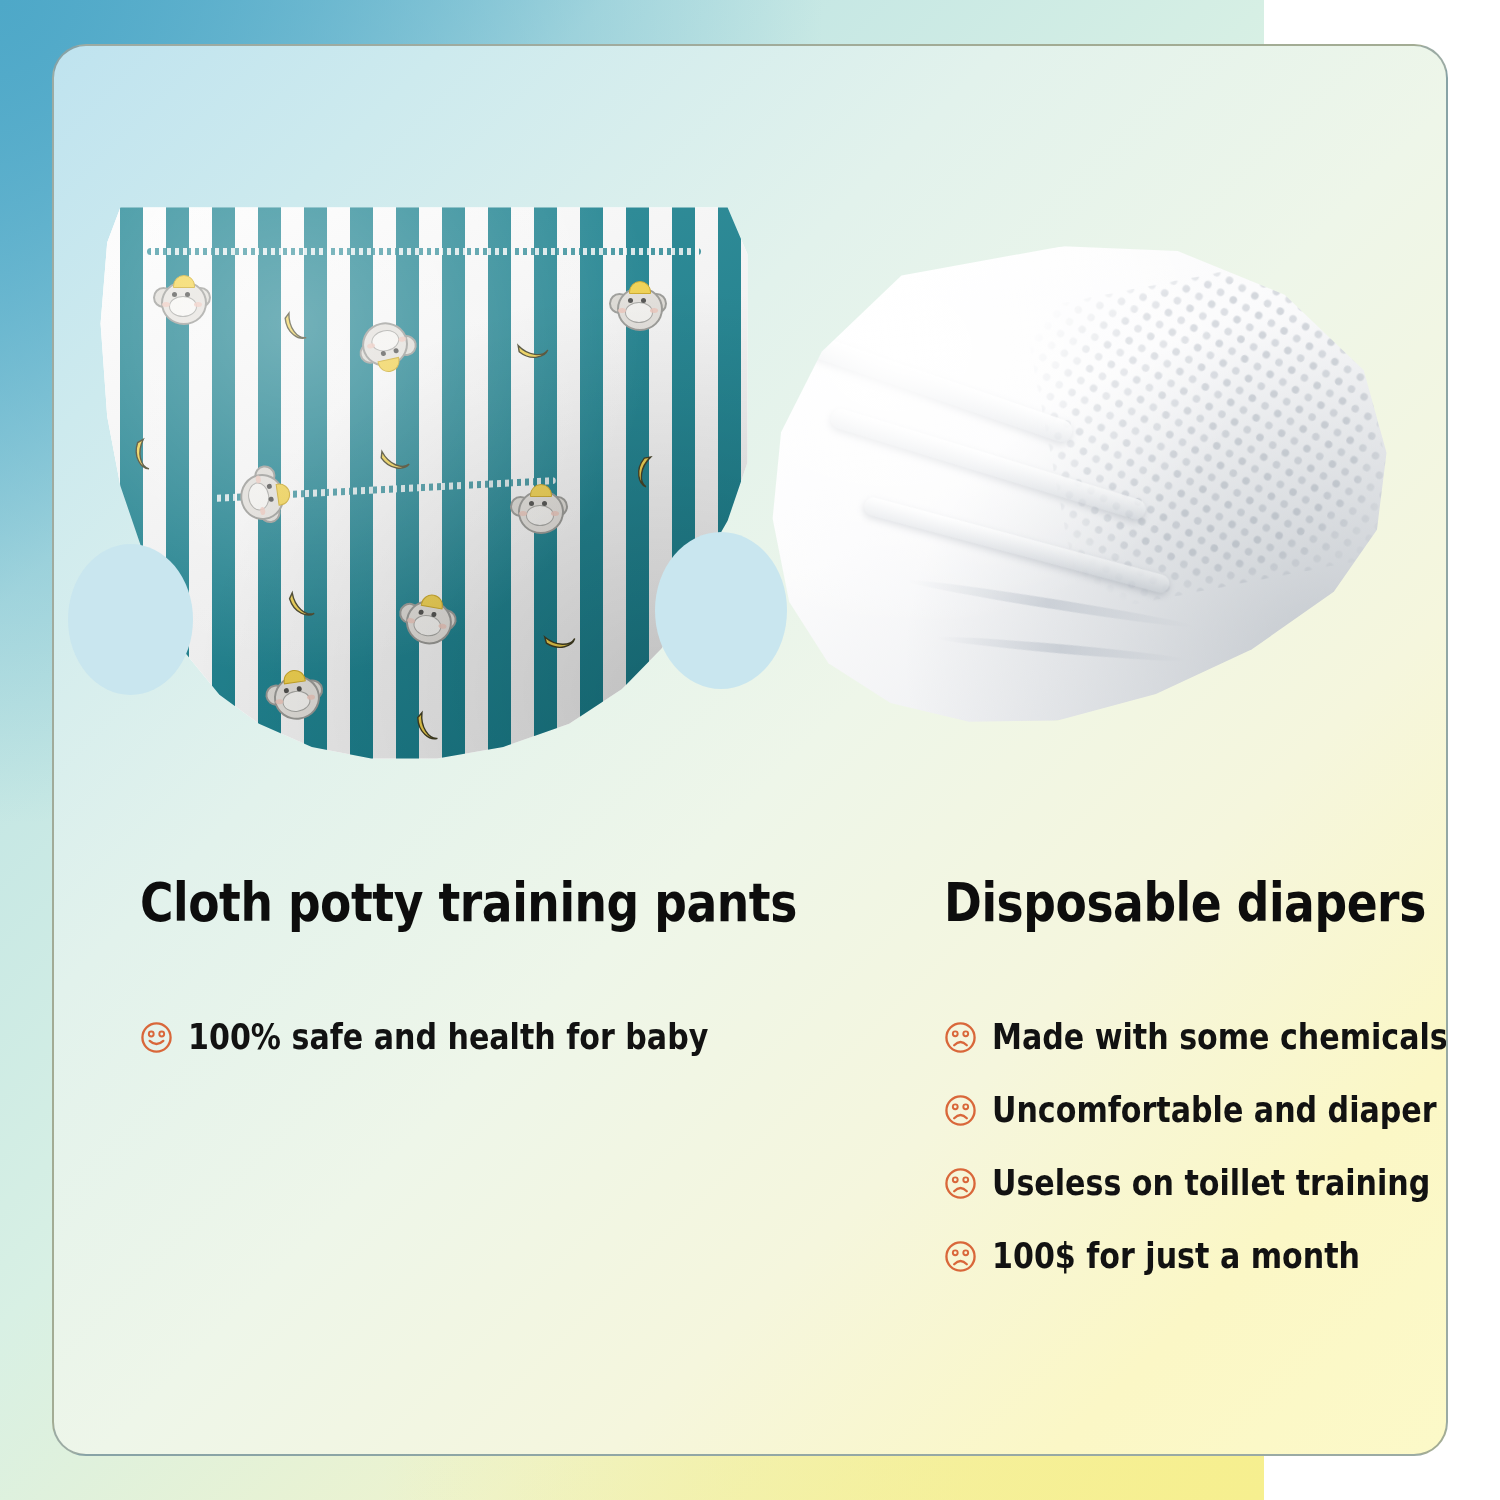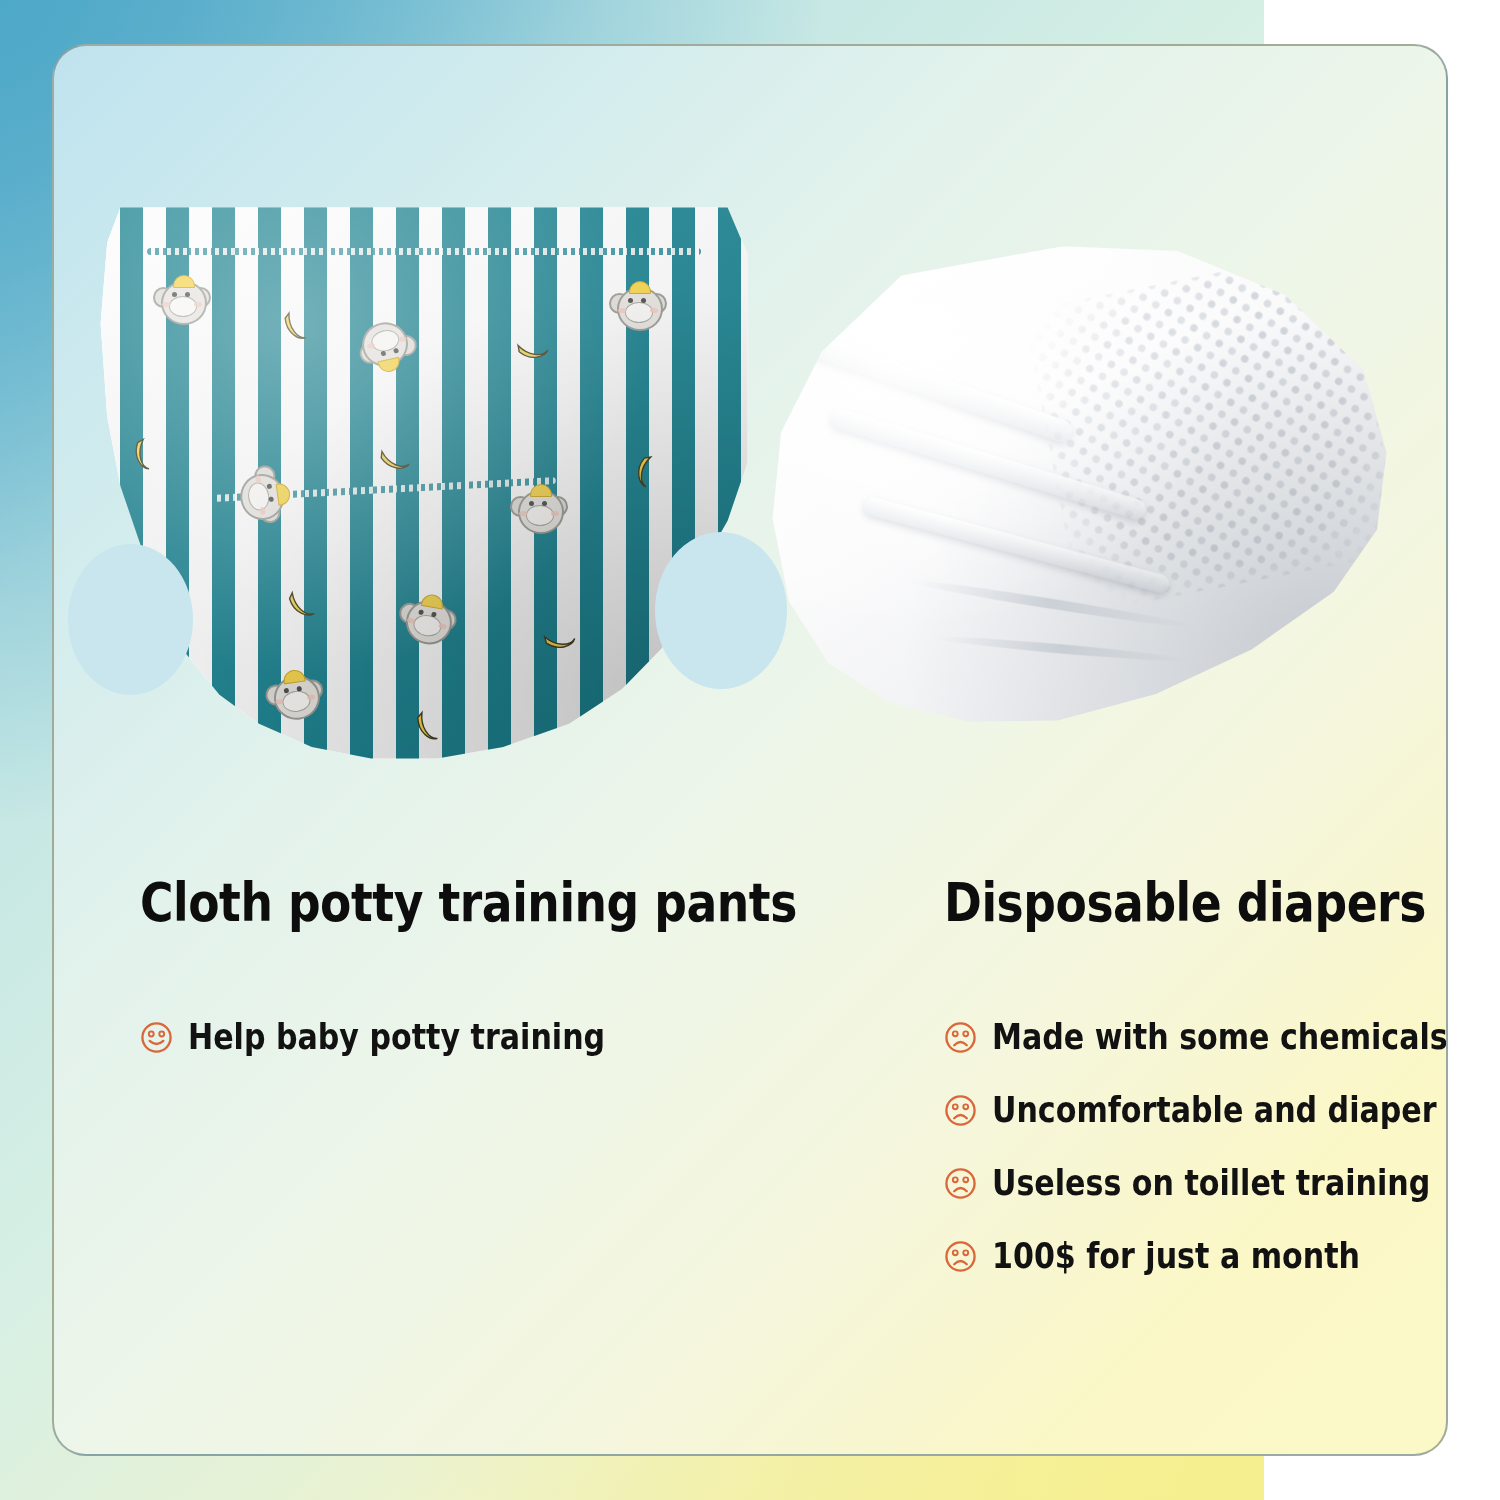--- a/index.html
+++ b/index.html
@@ -378,21 +378,21 @@
         <ul class="feature-list">
           <li class="feature-row">
             <span class="face-icon">
               <svg viewBox="0 0 34 34">
                 <circle cx="17" cy="17" r="14.5" fill="none" stroke="#d9673a" stroke-width="2.4"></circle>
                 <circle cx="11.6" cy="13.4" r="2.5" fill="none" stroke="#d9673a" stroke-width="2"></circle>
                 <circle cx="22.4" cy="13.4" r="2.5" fill="none" stroke="#d9673a" stroke-width="2"></circle>
                 <path d="M10 20.5 Q17 27 24 20.5" fill="none" stroke="#d9673a" stroke-width="2.4" stroke-linecap="round"></path>
               </svg>
             </span>
-            <span class="feature-text">Help baby potty training</span>
+            <span class="feature-text">100% safe and health for baby</span>
           </li>
         </ul>
       </div>
 
       <div class="col right">
         <div class="col-title">Disposable diapers</div>
 
         <ul class="feature-list">
           <li class="feature-row">
             <span class="face-icon">

